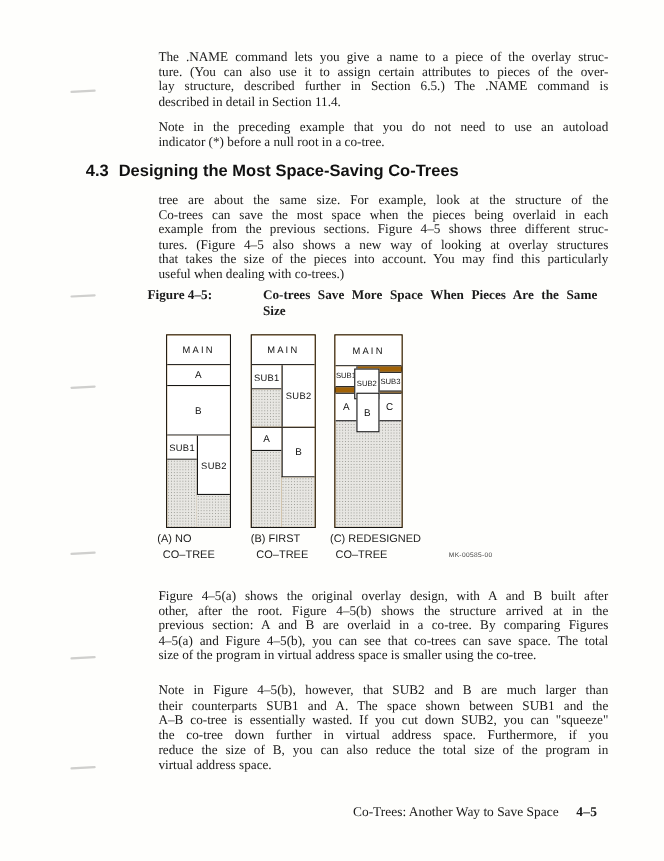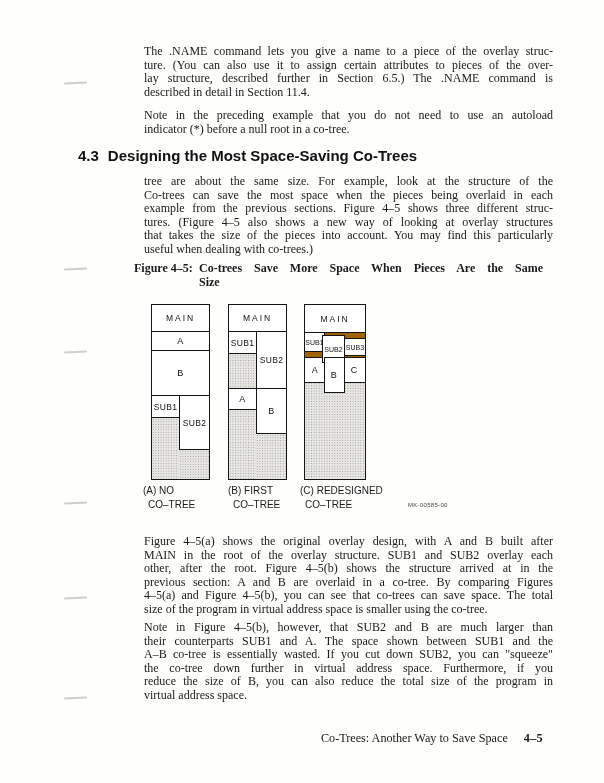--- a/index.html
+++ b/index.html
@@ -14,21 +14,21 @@
   .p1{top:45px;} .p2{top:109px;} .p3{top:175px;} .p4{top:535px;} .p5{top:621px;}
 
   
   .heading{position:absolute;left:78px;top:147px;display:flex;gap:9px;
            font-family:"Liberation Sans",sans-serif;font-weight:bold;font-size:15px;color:#111;}
 
   
   .figcaption{position:absolute;left:134px;top:262px;width:409px;display:flex;
               font-weight:bold;font-size:12px;line-height:13.8px;}
   .figcaption .flabel{width:65px;flex:0 0 65px;}
-  .figcaption .ftitle{flex:1;}
+  .figcaption .ftitle{flex:1;margin-left:40px;}
   .figcaption .ftitle .cap1{text-align:justify;text-align-last:justify;}
 
   
   .diag{position:absolute;top:304px;height:176px;background:#a16207;border:1.5px solid #151515;
         box-sizing:border-box;display:flex;flex-direction:column;}
   .diag *{box-sizing:border-box;}
   .diagA{left:151px;width:59px;}
   .diagB{left:228px;width:59px;}
   .diagC{left:304px;width:62px;display:block;}
   .sec{border-bottom:1.5px solid #151515;display:flex;align-items:center;justify-content:center;
@@ -227,21 +227,20 @@
     <div class="l2">CO–TREE</div>
   </div>
   <div class="dcap dcapC">
     <div class="l1">(C) REDESIGNED</div>
     <div class="l2">CO–TREE</div>
   </div>
   <div class="figcode">MK-00585-00</div>
 
   <div class="para p4">
       <div class="tline">Figure 4–5(a) shows the original overlay design, with A and B built after</div>
-      <div class="tline">MAIN in the root of the overlay structure. SUB1 and SUB2 overlay each</div>
       <div class="tline">other, after the root. Figure 4–5(b) shows the structure arrived at in the</div>
       <div class="tline">previous section: A and B are overlaid in a co-tree. By comparing Figures</div>
       <div class="tline">4–5(a) and Figure 4–5(b), you can see that co-trees can save space. The total</div>
       <div class="tline lastline">size of the program in virtual address space is smaller using the co-tree.</div>
     </div>
   <div class="para p5">
       <div class="tline">Note in Figure 4–5(b), however, that SUB2 and B are much larger than</div>
       <div class="tline">their counterparts SUB1 and A. The space shown between SUB1 and the</div>
       <div class="tline">A–B co-tree is essentially wasted. If you cut down SUB2, you can "squeeze"</div>
       <div class="tline">the co-tree down further in virtual address space. Furthermore, if you</div>

